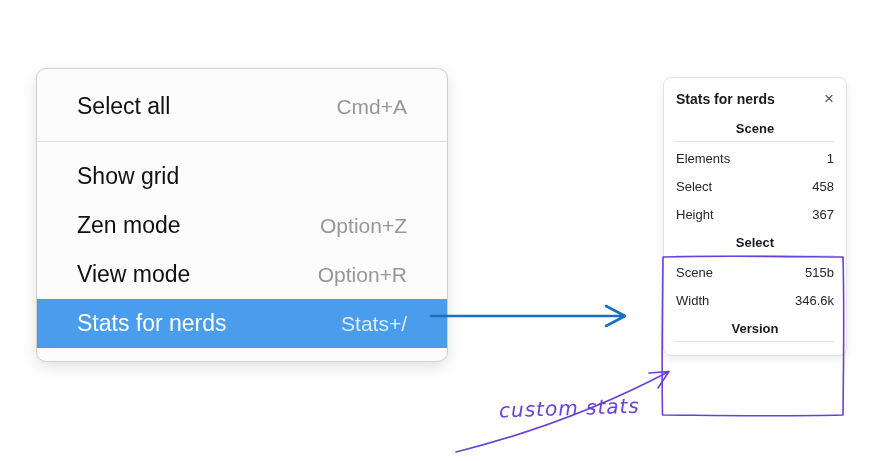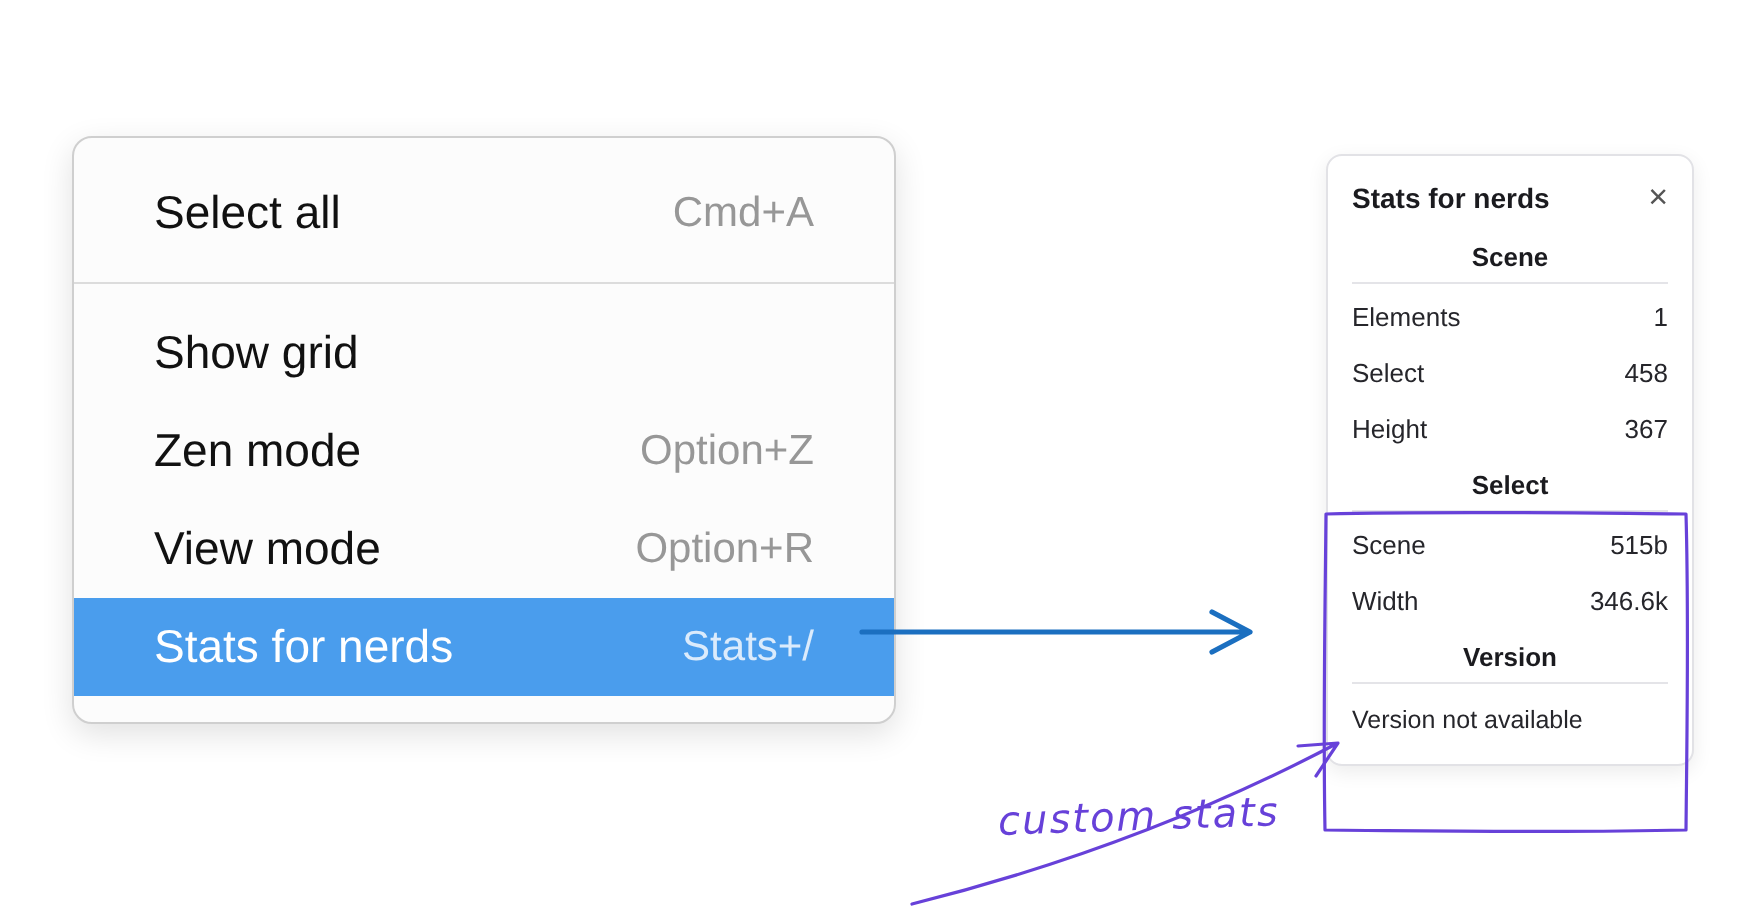--- a/index.html
+++ b/index.html
@@ -115,21 +115,20 @@
       </div>
       <div class="stat-row">
         <span>Width</span>
         <span>346.6k</span>
       </div>
     </div>
 
     <div class="section">
       <div class="sec-head">Version</div>
       <div class="sec-rule"></div>
-      <div class="version-note">Version not available</div>
     </div>
   </div>
 
   <div class="annotation-text">custom stats</div>
 
   <svg class="overlay" width="873" height="461" viewBox="0 0 873 461">
     <g fill="none" stroke="#6741d9" stroke-width="1.6" stroke-linecap="round" stroke-linejoin="round">
       <path d="M663,257 C 724,255.5 784,256.5 843,257
                C 844.5,310 843.5,363 843,415
                C 783,416.5 723,415.5 662.5,415

